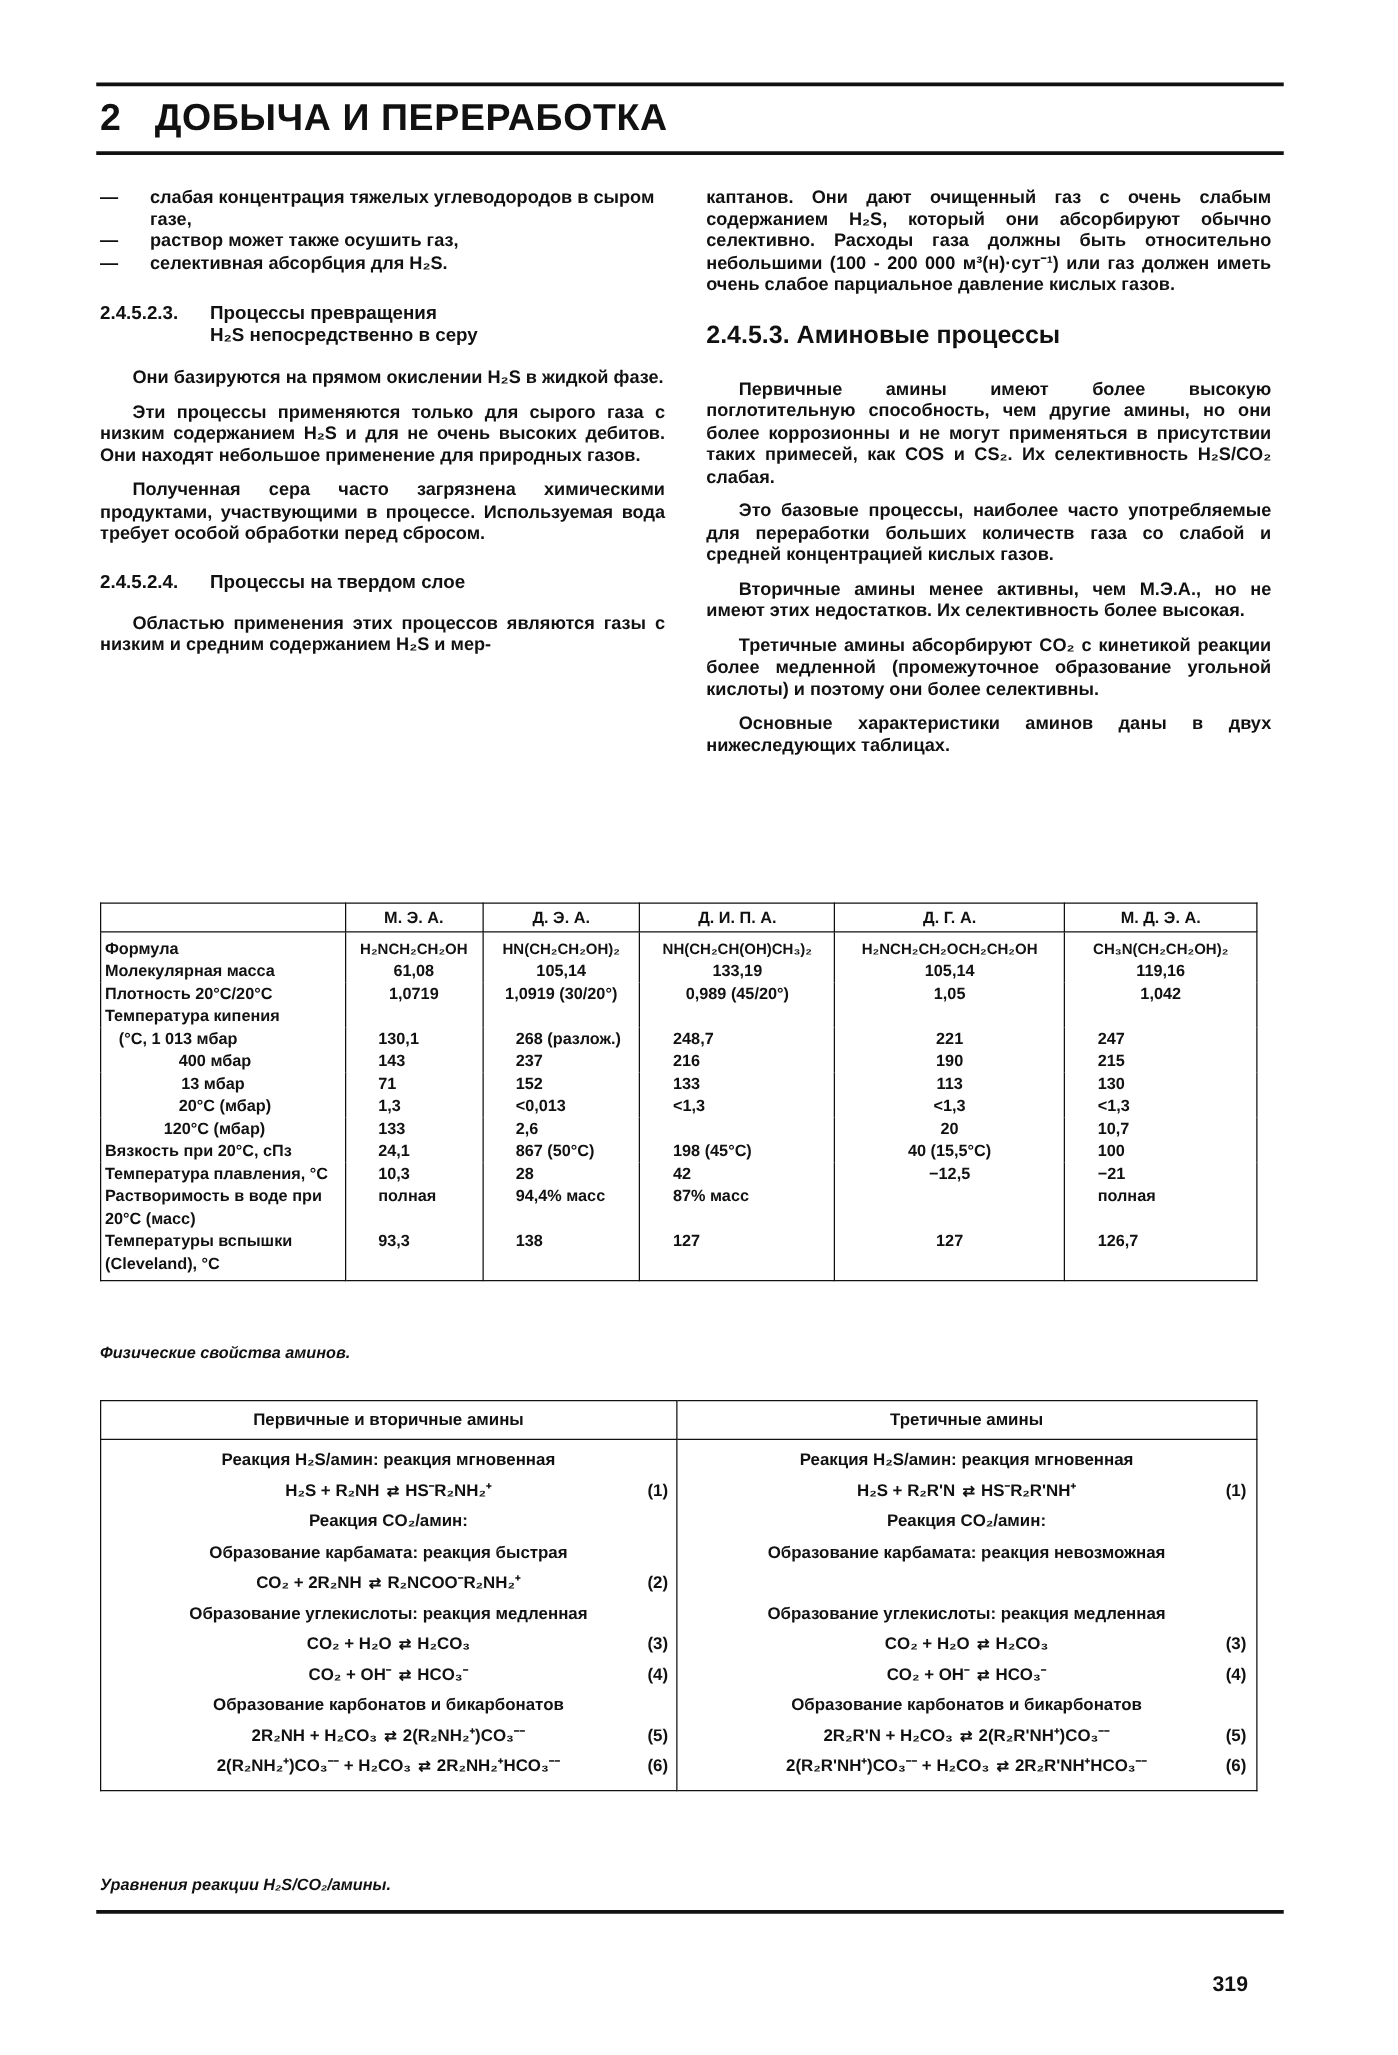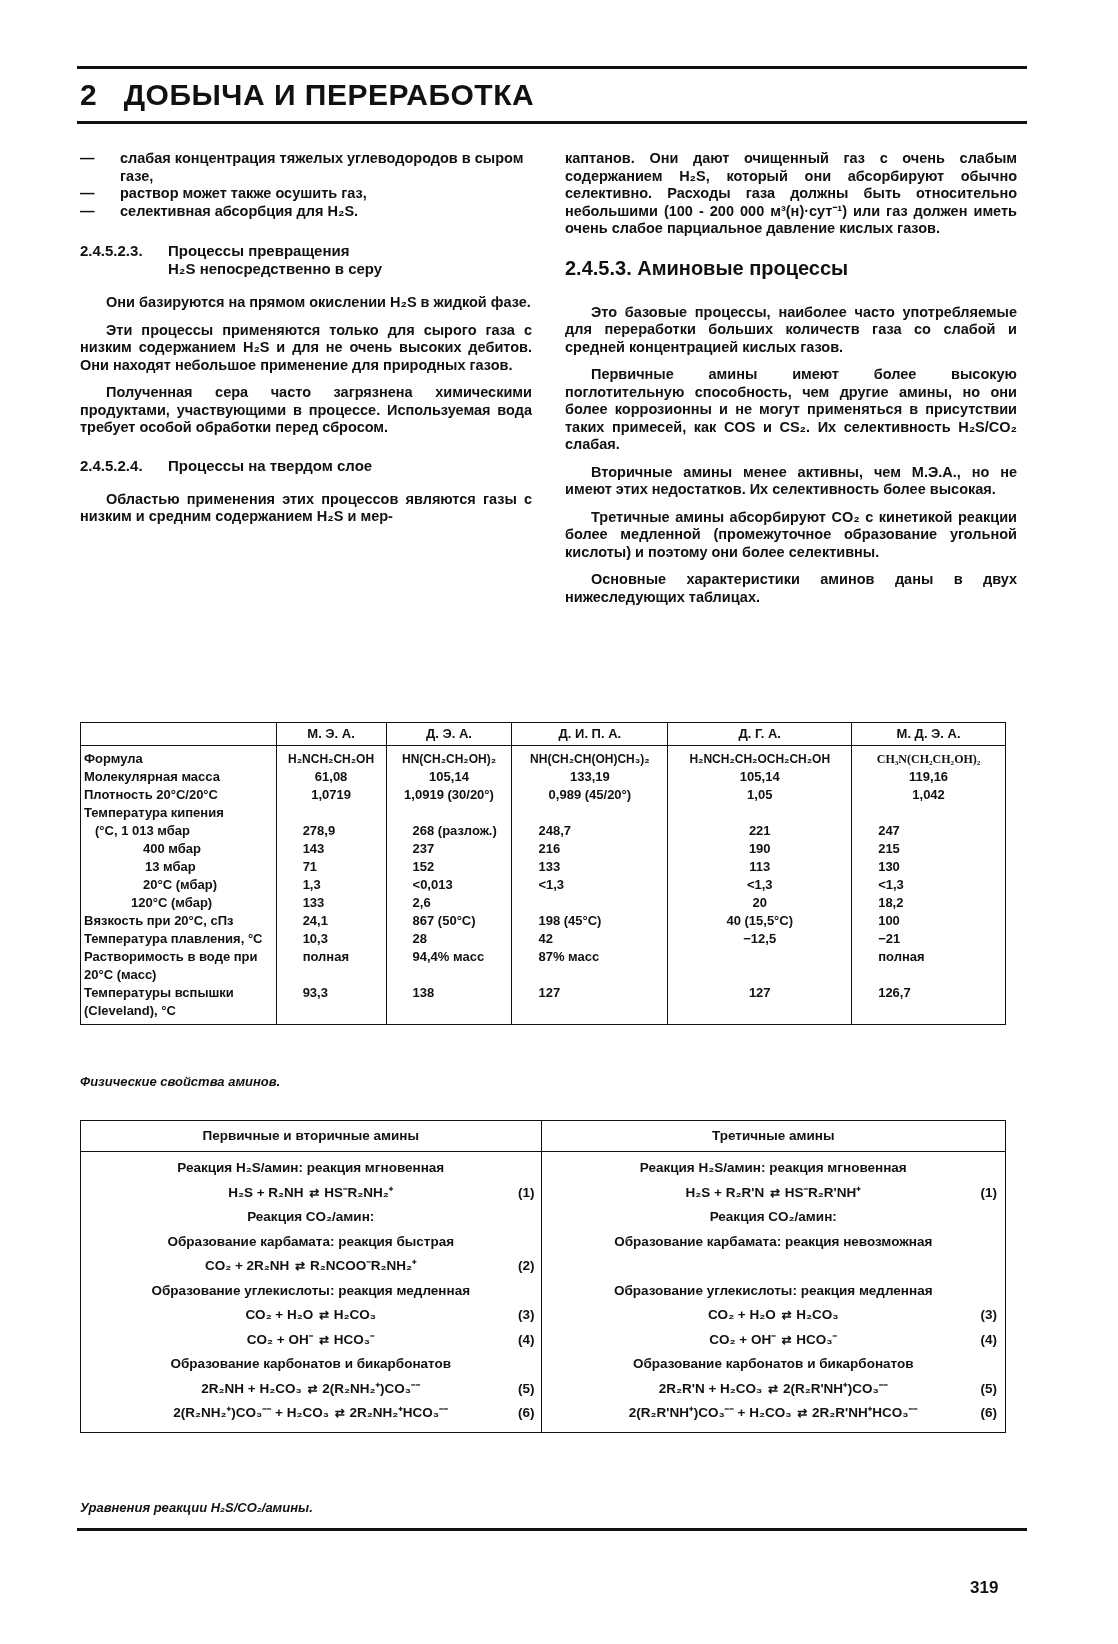--- a/index.html
+++ b/index.html
@@ -57,22 +57,22 @@
     <span class="h4num">2.4.5.2.4.</span><span>Процессы на твердом слое</span>
   </h4>
   <p>Областью применения этих процессов являются газы с низким и средним содержанием H₂S и мер-</p>
 </div>
 
 <div class="col" style="left:565px;top:150px;">
   <p style="text-indent:0;">каптанов. Они дают очищенный газ с очень слабым содержанием H₂S, который они абсорбируют обычно селективно. Расходы газа должны быть относительно небольшими (100 - 200 000 м³(н)·сут⁻¹) или газ должен иметь очень слабое парциальное давление кислых газов.</p>
   <h3>
     <span>2.4.5.3.</span> <span>Аминовые процессы</span>
   </h3>
+  <p>Первичные амины имеют более высокую поглотительную способность, чем другие амины, но они более коррозионны и не могут применяться в присутствии таких примесей, как COS и CS₂. Их селективность H₂S/CO₂ слабая.</p>
   <p>Это базовые процессы, наиболее часто употребляемые для переработки больших количеств газа со слабой и средней концентрацией кислых газов.</p>
-  <p>Первичные амины имеют более высокую поглотительную способность, чем другие амины, но они более коррозионны и не могут применяться в присутствии таких примесей, как COS и CS₂. Их селективность H₂S/CO₂ слабая.</p>
   <p>Вторичные амины менее активны, чем М.Э.А., но не имеют этих недостатков. Их селективность более высокая.</p>
   <p>Третичные амины абсорбируют CO₂ с кинетикой реакции более медленной (промежуточное образование угольной кислоты) и поэтому они более селективны.</p>
   <p>Основные характеристики аминов даны в двух нижеследующих таблицах.</p>
 </div>
 
 <table class="props">
   <colgroup>
     <col style="width:196px">
       <col style="width:110px">
       <col style="width:126px">
@@ -90,21 +90,21 @@
       <th>М. Д. Э. А.</th>
     </tr>
   </thead>
   <tbody id="props-body">
       <tr class="first">
         <td>Формула</td>
         <td class="c" style="font-size: 12px;">H₂NCH₂CH₂OH</td>
         <td class="c" style="font-size: 12px;">HN(CH₂CH₂OH)₂</td>
         <td class="c" style="font-size: 12px;">NH(CH₂CH(OH)CH₃)₂</td>
         <td class="c" style="font-size: 12px;">H₂NCH₂CH₂OCH₂CH₂OH</td>
-        <td class="c" style="font-size: 12px; font-family: Liberation Serif, serif;">CH₃N(CH₂CH₂OH)₂</td>
+        <td class="c" style="font-size: 12px;">CH₃N(CH₂CH₂OH)₂</td>
       </tr>
       <tr>
         <td>Молекулярная масса</td>
         <td class="c">61,08</td>
         <td class="c">105,14</td>
         <td class="c">133,19</td>
         <td class="c">105,14</td>
         <td class="c">119,16</td>
       </tr>
       <tr>
@@ -118,21 +118,21 @@
       <tr>
         <td>Температура кипения</td>
         <td class="" style="padding-left: 26px;"></td>
         <td class="" style="padding-left: 26px;"></td>
         <td class="" style="padding-left: 26px;"></td>
         <td class="c"></td>
         <td class="" style="padding-left: 26px;"></td>
       </tr>
       <tr>
         <td style="padding-left:14px">(°C, 1 013 мбар</td>
-        <td class="" style="padding-left: 26px;">278,9</td>
+        <td class="" style="padding-left: 26px;">130,1</td>
         <td class="" style="padding-left: 26px;">268 (разлож.)</td>
         <td class="" style="padding-left: 26px;">248,7</td>
         <td class="c">221</td>
         <td class="" style="padding-left: 26px;">247</td>
       </tr>
       <tr>
         <td style="padding-left:62px">400 мбар</td>
         <td class="" style="padding-left: 26px;">143</td>
         <td class="" style="padding-left: 26px;">237</td>
         <td class="" style="padding-left: 26px;">216</td>
@@ -154,21 +154,21 @@
         <td class="" style="padding-left: 26px;">&lt;1,3</td>
         <td class="c">&lt;1,3</td>
         <td class="" style="padding-left: 26px;">&lt;1,3</td>
       </tr>
       <tr>
         <td style="padding-left:50px">120°C (мбар)</td>
         <td class="" style="padding-left: 26px;">133</td>
         <td class="" style="padding-left: 26px;">2,6</td>
         <td class="" style="padding-left: 26px;"></td>
         <td class="c">20</td>
-        <td class="" style="padding-left: 26px;">18,2</td>
+        <td class="" style="padding-left: 26px;">10,7</td>
       </tr>
       <tr>
         <td>Вязкость при 20°C, сПз</td>
         <td class="" style="padding-left: 26px;">24,1</td>
         <td class="" style="padding-left: 26px;">867 (50°C)</td>
         <td class="" style="padding-left: 26px;">198 (45°C)</td>
         <td class="c">40 (15,5°C)</td>
         <td class="" style="padding-left: 26px;">100</td>
       </tr>
       <tr>

